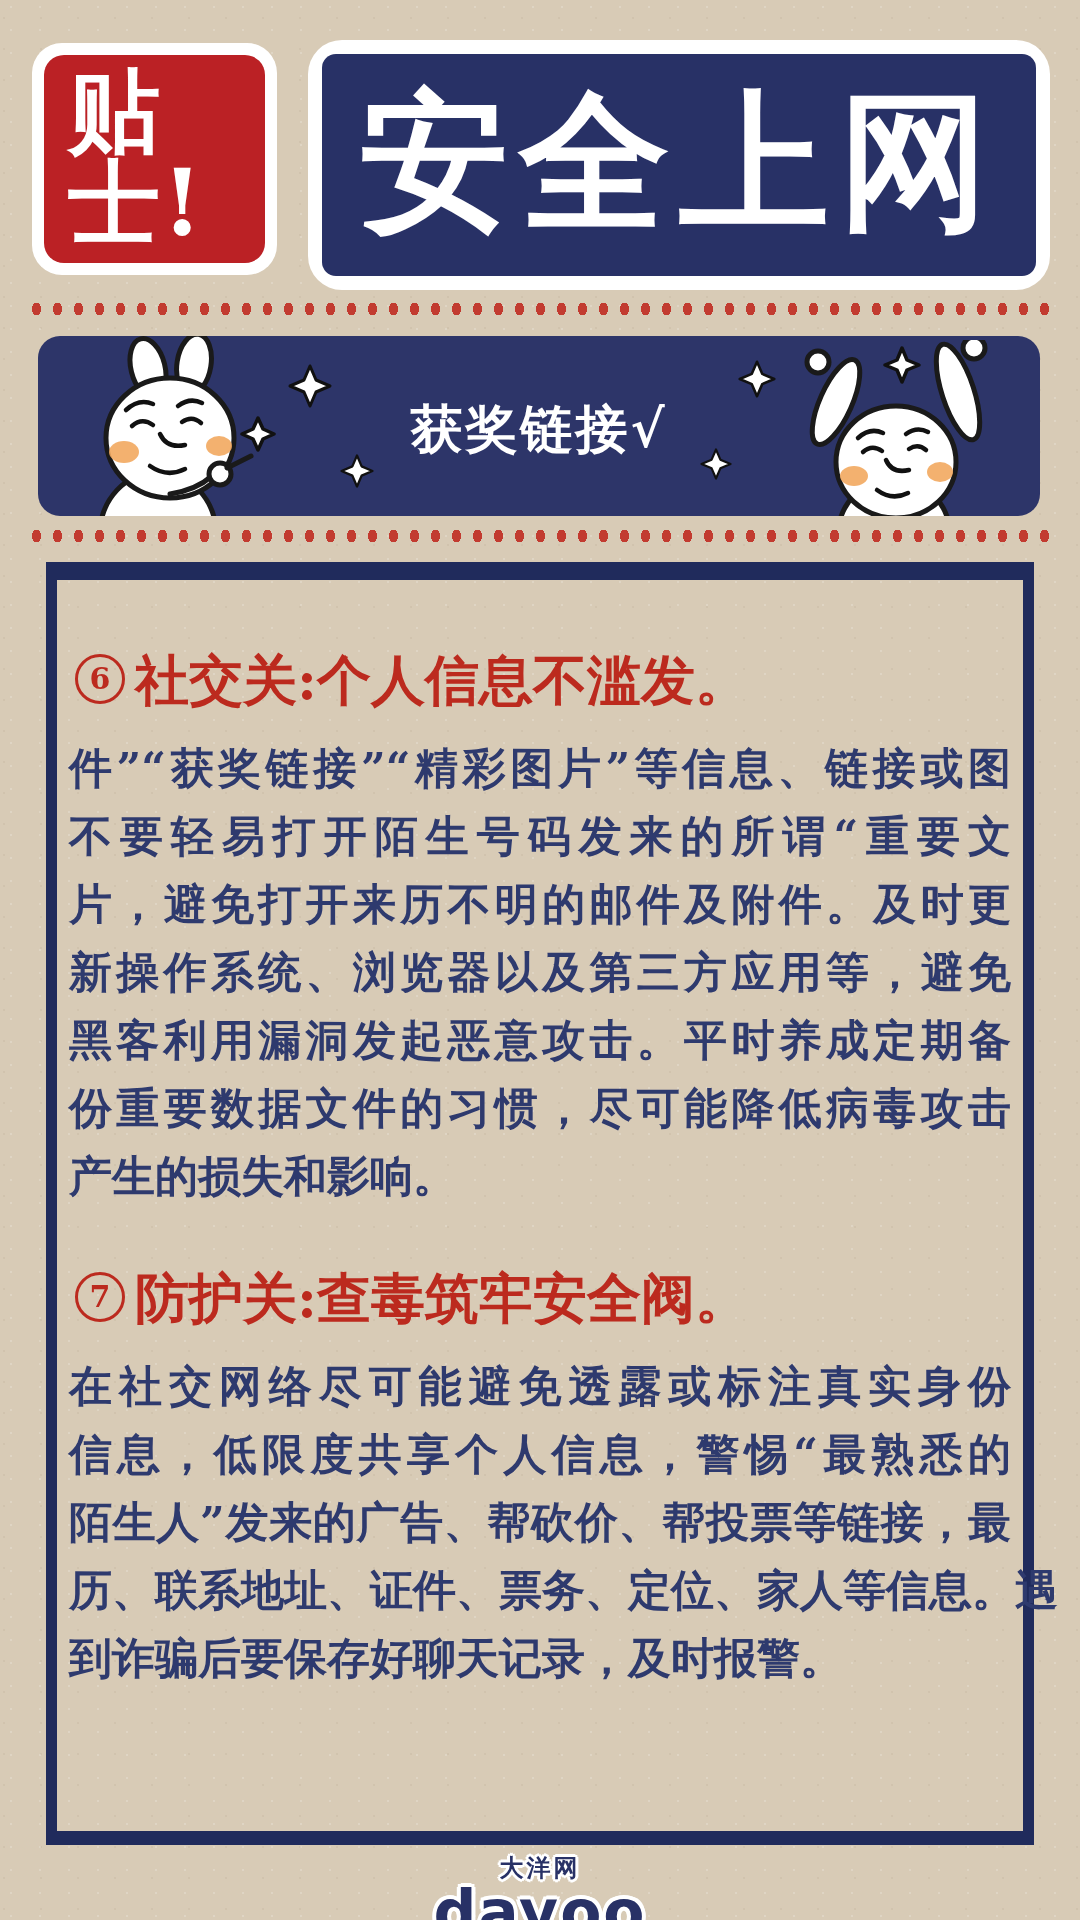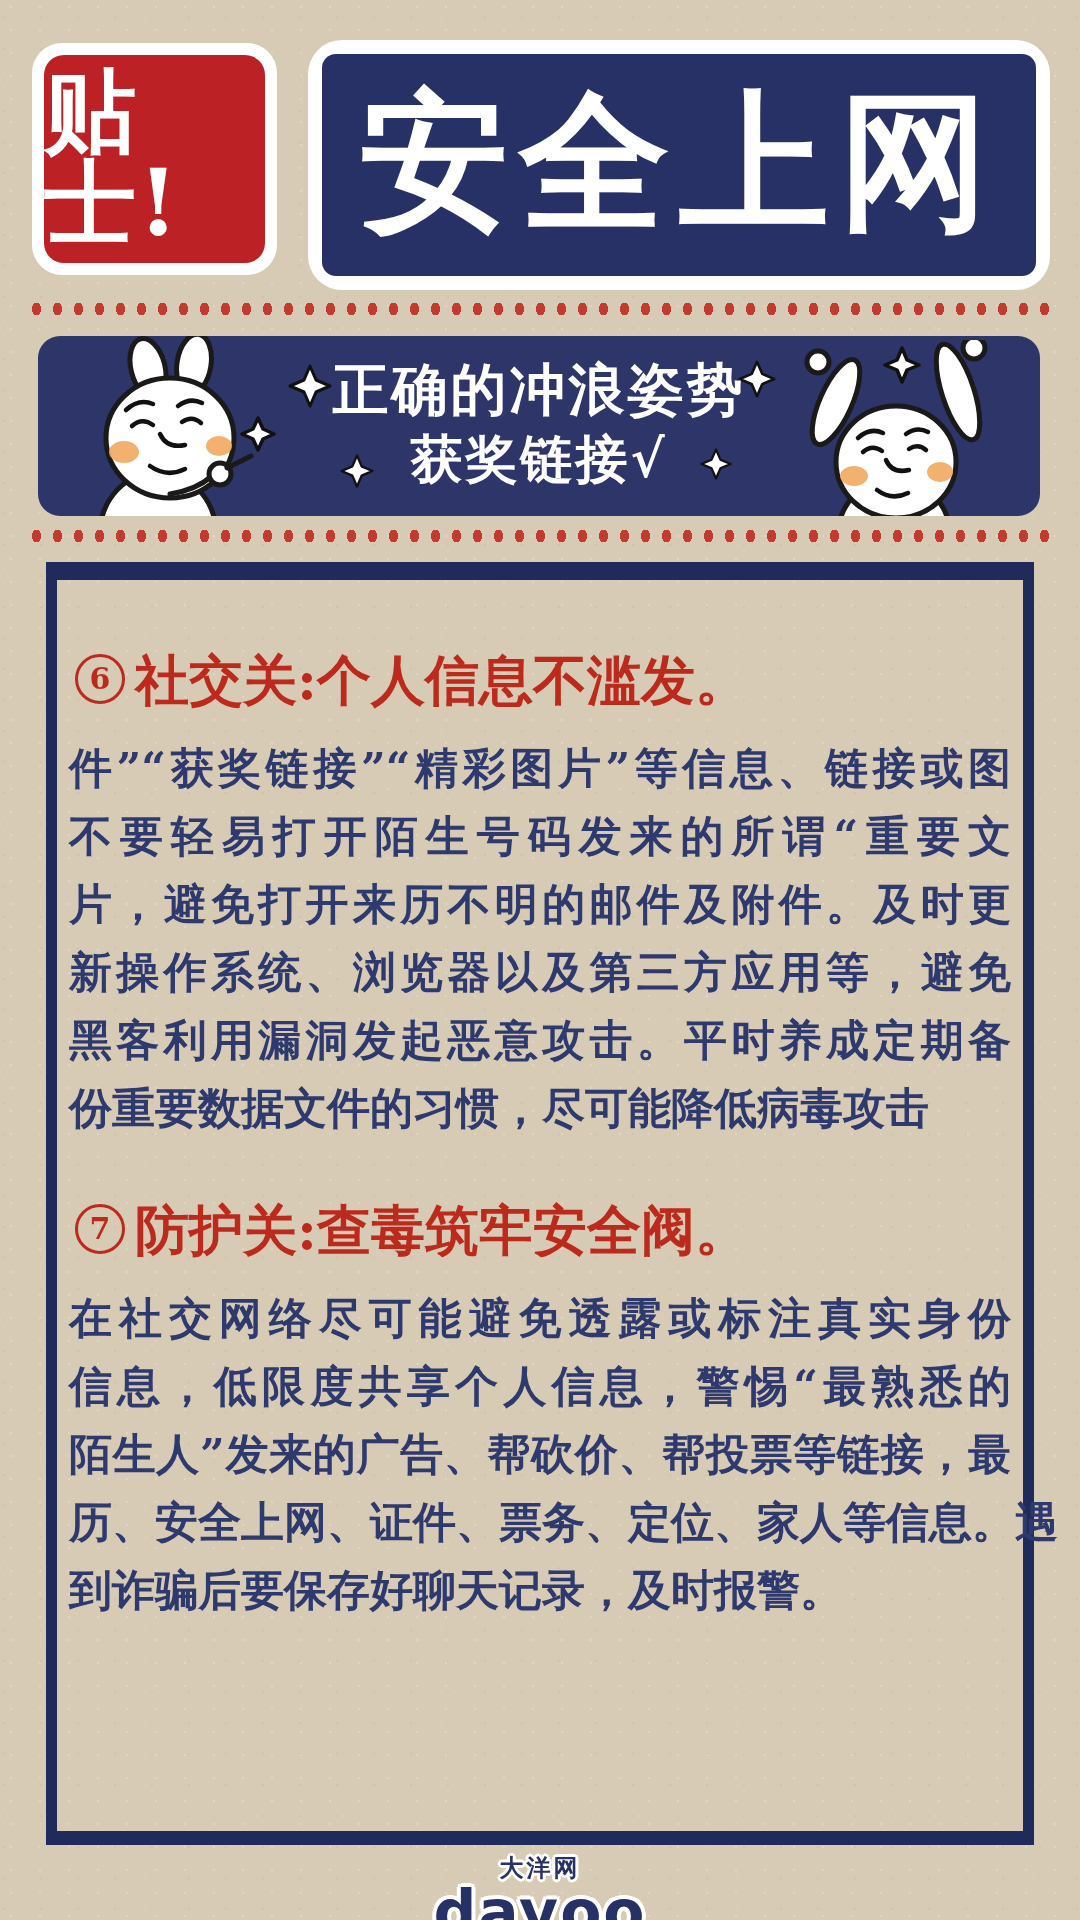--- a/index.html
+++ b/index.html
@@ -18,20 +18,21 @@
     position:absolute;left:32px;top:43px;width:245px;height:232px;
     background:#fff;border-radius:30px;box-sizing:border-box;padding:12px;
   }
   .badge-inner{
     width:100%;height:100%;background:#bb2125;border-radius:20px;
     display:flex;align-items:center;justify-content:center;
   }
   .badge-inner span{
     color:#fff;font-size:92px;font-weight:900;letter-spacing:2px;line-height:1;
     transform:translateY(-2px);
+    padding-left:24px;
   }
   .title-wrap{
     position:absolute;left:308px;top:40px;width:742px;height:250px;
     background:#fff;border-radius:34px;box-sizing:border-box;padding:14px;
   }
   .title-inner{
     width:100%;height:100%;background:#283166;border-radius:14px;
     display:flex;align-items:center;justify-content:center;overflow:hidden;
   }
   .title-inner span{
@@ -168,54 +169,54 @@
       <path d="M22 2 L28 16 L42 22 L28 28 L22 42 L16 28 L2 22 L16 16 Z" fill="#ffffff" stroke="#111111" stroke-width="3" stroke-linejoin="round"></path>
     </svg>
     <svg class="sparkle" style="left:700px;top:24px;" width="38" height="38" viewBox="0 0 44 44">
       <path d="M22 2 L28 16 L42 22 L28 28 L22 42 L16 28 L2 22 L16 16 Z" fill="#ffffff" stroke="#111111" stroke-width="3" stroke-linejoin="round"></path>
     </svg>
     <svg class="sparkle" style="left:662px;top:112px;" width="32" height="32" viewBox="0 0 44 44">
       <path d="M22 2 L28 16 L42 22 L28 28 L22 42 L16 28 L2 22 L16 16 Z" fill="#ffffff" stroke="#111111" stroke-width="3" stroke-linejoin="round"></path>
     </svg>
 
     <div class="banner-text">
-      <div class="banner-line1">正确的冲浪姿势</div>
       <div class="banner-line2">获奖链接√</div>
     </div>
   </div>
 
   <div class="dots dots2"></div>
 
   <div class="content-box">
 
     <div class="section">
       <div class="section-heading">
         <span class="circle-num">6</span>
         <span>社交关:个人信息不滥发。</span>
       </div>
       <div class="section-body">
           <div class="line">件”“获奖链接”“精彩图片”等信息、链接或图</div>
           <div class="line">不要轻易打开陌生号码发来的所谓“重要文</div>
           <div class="line">片，避免打开来历不明的邮件及附件。及时更</div>
           <div class="line">新操作系统、浏览器以及第三方应用等，避免</div>
           <div class="line">黑客利用漏洞发起恶意攻击。平时养成定期备</div>
           <div class="line">份重要数据文件的习惯，尽可能降低病毒攻击</div>
+          <div class="line">产生的损失和影响。</div>
         </div>
     </div>
 
     <div class="section">
       <div class="section-heading">
         <span class="circle-num">7</span>
         <span>防护关:查毒筑牢安全阀。</span>
       </div>
       <div class="section-body">
           <div class="line">在社交网络尽可能避免透露或标注真实身份</div>
           <div class="line">信息，低限度共享个人信息，警惕“最熟悉的</div>
           <div class="line">陌生人”发来的广告、帮砍价、帮投票等链接，最</div>
-          <div class="line">历、安全上网、证件、票务、定位、家人等信息。遇</div>
+          <div class="line">历、联系地址、证件、票务、定位、家人等信息。遇</div>
           <div class="line">到诈骗后要保存好聊天记录，及时报警。</div>
         </div>
     </div>
 
   </div>
 
   <div class="footer">
     <div class="footer-cn">大洋网</div>
     <div class="footer-logo">dayoo</div>
   </div>

